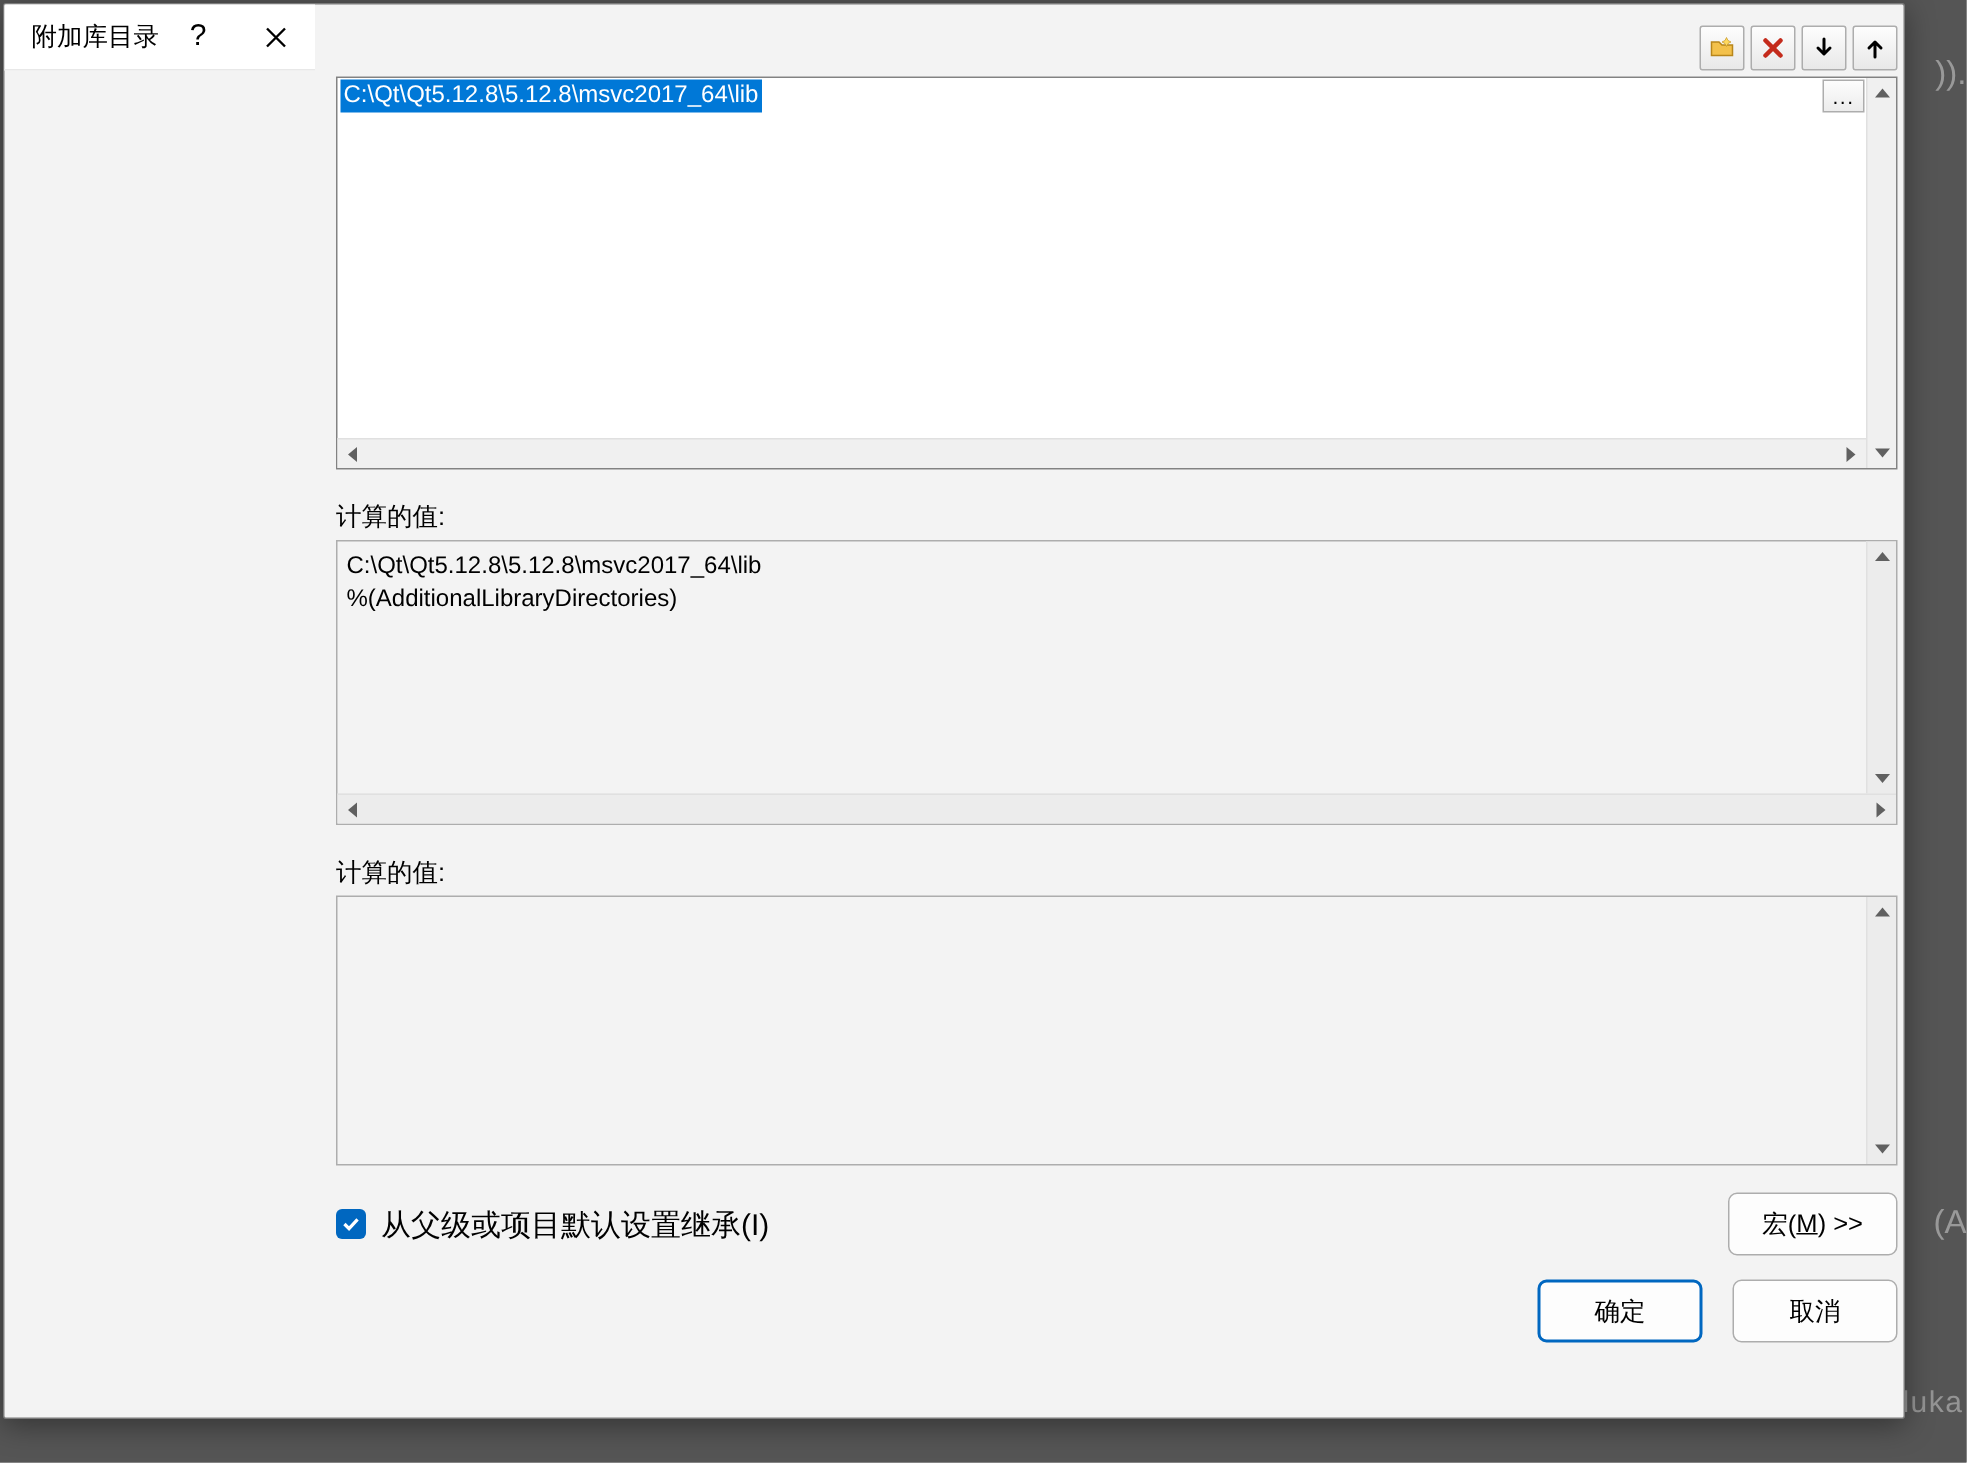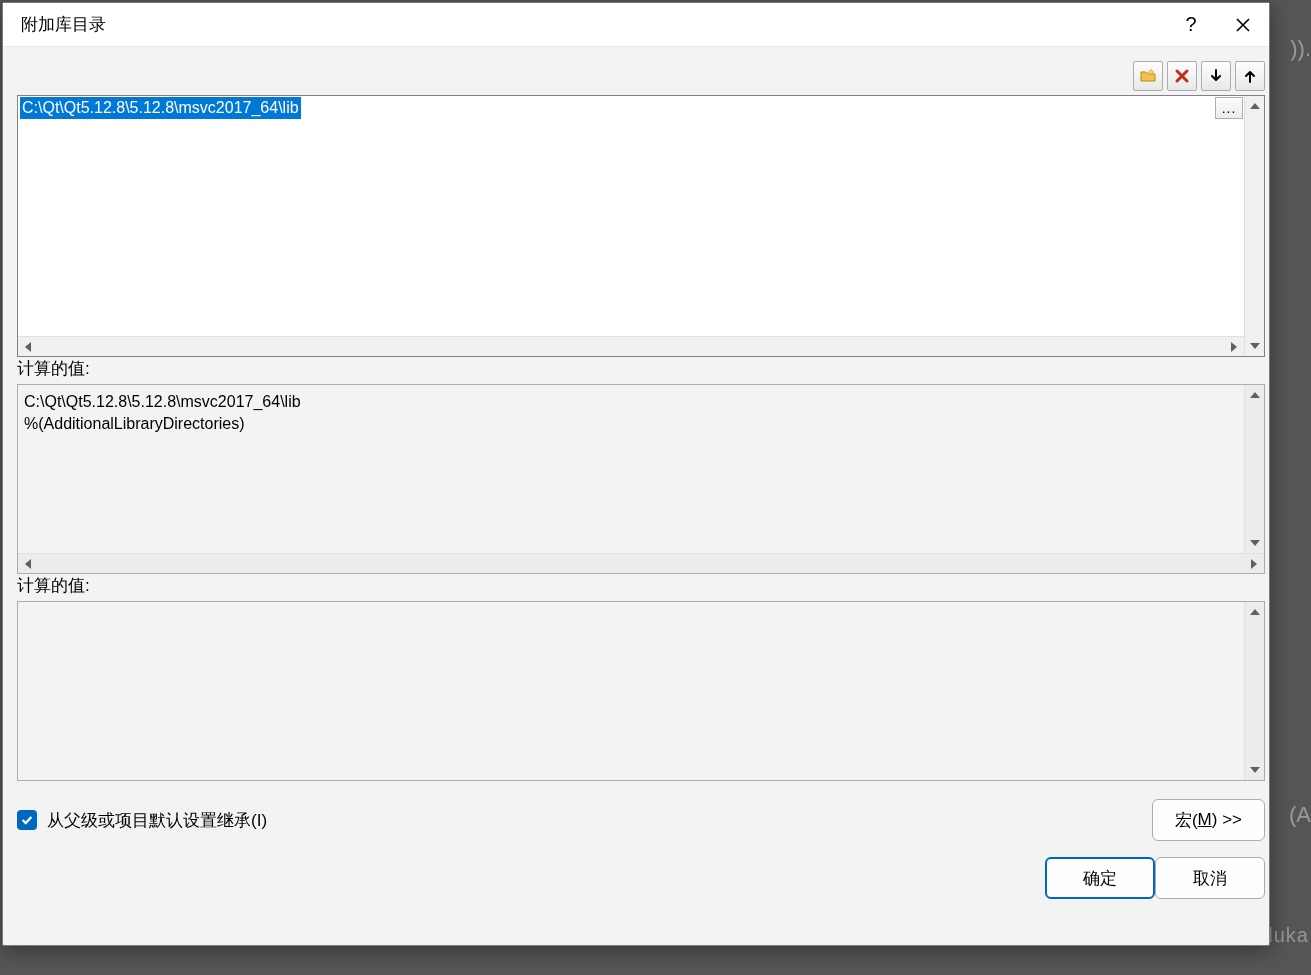--- a/index.html
+++ b/index.html
@@ -23,21 +23,21 @@
   .bg-text2 { position:absolute; right:0; top:36px; color:#fff; font-size:22px; opacity:.4;}
   .bg-text3 { position:absolute; right:0; top:802px; color:#fff; font-size:22px; opacity:.4;}
 
   .dialog {
     position: absolute;
     left: 2px; top: 2px;
     width: 1268px; height: 944px;
     background: #f3f3f3;
     border: 1px solid #7a7a7a;
     box-shadow: 0 4px 20px rgba(0,0,0,.4);
-    display: flex; flex-direction: column;
+    display: flex; flex-direction: row;
     border-radius: 2px;
   }
 
   
   .titlebar {
     height: 44px;
     background: #fff;
     display: flex; align-items: center;
     padding: 0 0 0 18px;
     border-bottom: 1px solid #e8e8e8;
@@ -123,21 +123,21 @@
   }
   .hscroll {
     height: 20px;
     background:#f0f0f0;
     border-top:1px solid #e0e0e0;
     display:flex; justify-content:space-between; align-items:center;
   }
   .hscroll-inner { flex:1; }
 
   .section-label {
-    margin-top: 0;
+    margin-top: 20px;
     margin-bottom: 4px;
     font-size: 17px;
   }
 
   .ro-box {
     border: 1px solid #adadad;
     background: #f3f3f3;
     display:flex; flex-direction:column;
   }
   .ro-box.computed { height: 190px; }
@@ -162,37 +162,37 @@
     margin-top: 18px;
   }
   .check-wrap { display:flex; align-items:center; gap:10px; }
   .checkbox {
     width: 20px; height: 20px;
     background:#0067c0;
     border-radius:4px;
     display:flex; align-items:center; justify-content:center;
   }
   .checkbox svg { width:14px; height:14px; stroke:#fff; stroke-width:2.5; fill:none; }
-  .check-label { font-size: 17px; }
+  .check-label { font-size: 20px; }
 
   .btn {
     height: 42px;
     border: 1px solid #adadad;
     background:#fdfdfd;
     border-radius:6px;
     padding: 0 22px;
     font-size: 17px;
     display:flex; align-items:center; justify-content:center;
     min-width: 110px;
   }
   .btn.primary { border: 2px solid #0067c0; }
   .btn .ul { text-decoration: underline; }
 
   .button-row {
-    display:flex; justify-content:flex-end; gap:0;
+    display:flex; justify-content:flex-end; gap:20px;
     margin-top: 16px;
     text-align: center;
   }
 
   .tri { width:0;height:0; }
   .tri.up { border-left:5px solid transparent;border-right:5px solid transparent;border-bottom:6px solid #606060;}
   .tri.down { border-left:5px solid transparent;border-right:5px solid transparent;border-top:6px solid #606060;}
   .tri.left { border-top:5px solid transparent;border-bottom:5px solid transparent;border-right:6px solid #606060;}
   .tri.right{ border-top:5px solid transparent;border-bottom:5px solid transparent;border-left:6px solid #606060;}
 </style>

